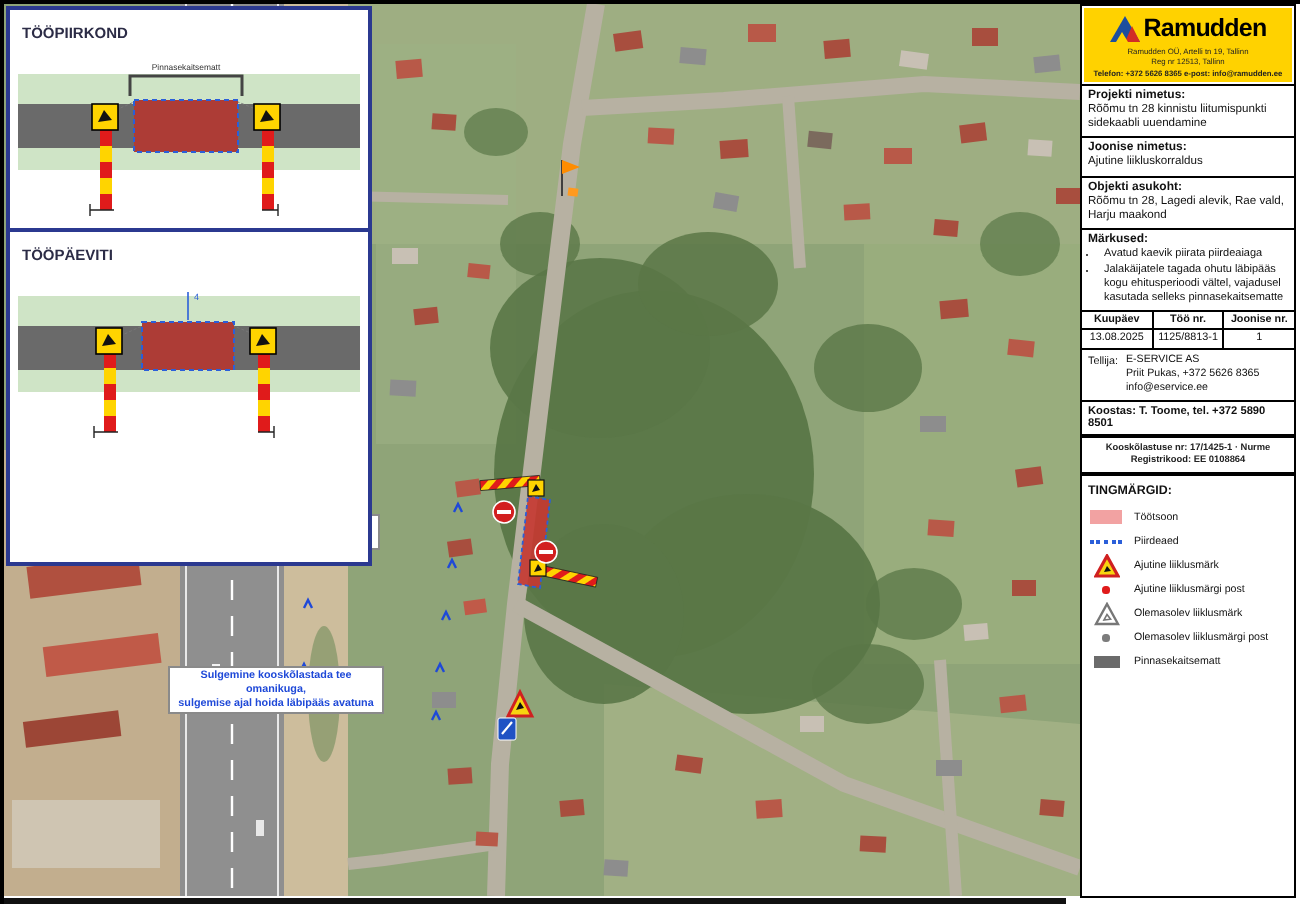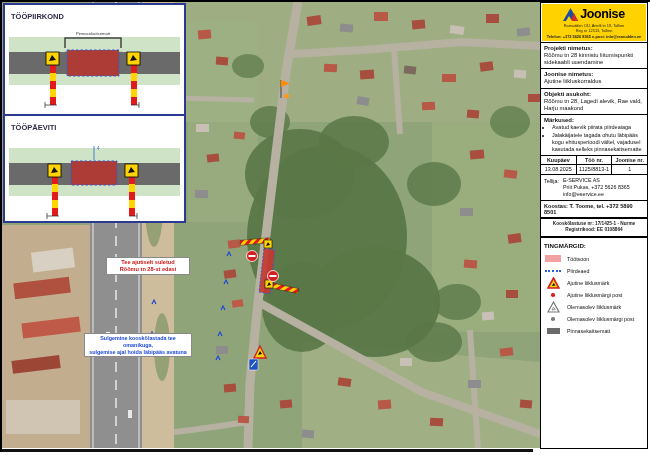--- a/index.html
+++ b/index.html
@@ -15,21 +15,21 @@
   .map-wrap{position:absolute;left:2px;top:2px;width:538px;height:446px;overflow:hidden;background:#8fa478;}
   .map-wrap svg{display:block;}
 
   
   .callout{position:absolute;background:#fff;border:1px solid #8a8a8a;padding:1px 2px;
     font-weight:bold;line-height:1.25;text-align:center;box-sizing:border-box;}
   .callout.red{left:104px;top:255px;width:84px;font-size:5.6px;color:#d01616;}
   .callout.blue{left:82px;top:331px;width:108px;font-size:5.4px;color:#1f49d8;}
 
   
-  .inset{position:absolute;left:3px;top:3px;width:183px;height:220px;background:#fff;
+  .inset{position:absolute;left:3px;top:3px;width:183px;height:280px;background:#fff;
     border:2px solid #2b3990;box-sizing:border-box;}
   .inset .drawing{width:100%;height:109px;}
   .inset .drawing.first{border-bottom:2px solid #2b3990;}
 
   
   .panel{position:absolute;left:540px;top:2px;width:108px;height:447px;background:#fff;
     border:1px solid #000;box-sizing:border-box;font-size:5.8px;color:#111;}
   .brand{background:#FFD200;margin:1px;padding:3px 2px 2px;text-align:center;}
   .brand-row{display:flex;align-items:center;justify-content:center;gap:2px;}
   .brand-name{font-size:12.5px;font-weight:bold;letter-spacing:-0.4px;color:#000;}
@@ -309,21 +309,21 @@
 </div>
 
 <div class="panel">
   <div class="brand">
     <div class="brand-row">
       <svg width="15" height="13" viewBox="0 0 15 13">
         <polygon points="0,13 7.5,0 15,13" fill="#1d4f9e"></polygon>
         <polygon points="7.5,13 11,5 15,13" fill="#d12d26"></polygon>
         <polygon points="3,13 6,8 9,13" fill="#ffd400"></polygon>
       </svg>
-      <span class="brand-name">Joonise</span>
+      <span class="brand-name">Ramudden</span>
     </div>
     <div class="brand-addr">
       <div>Ramudden OÜ, Artelli tn 19, Tallinn</div>
       <div>Reg nr 12513, Tallinn</div>
       <div class="b">Telefon: +372 5626 8365  e-post: info@ramudden.ee</div>
     </div>
   </div>
 
   <div class="sec">
     <div class="lbl">Projekti nimetus:</div>

